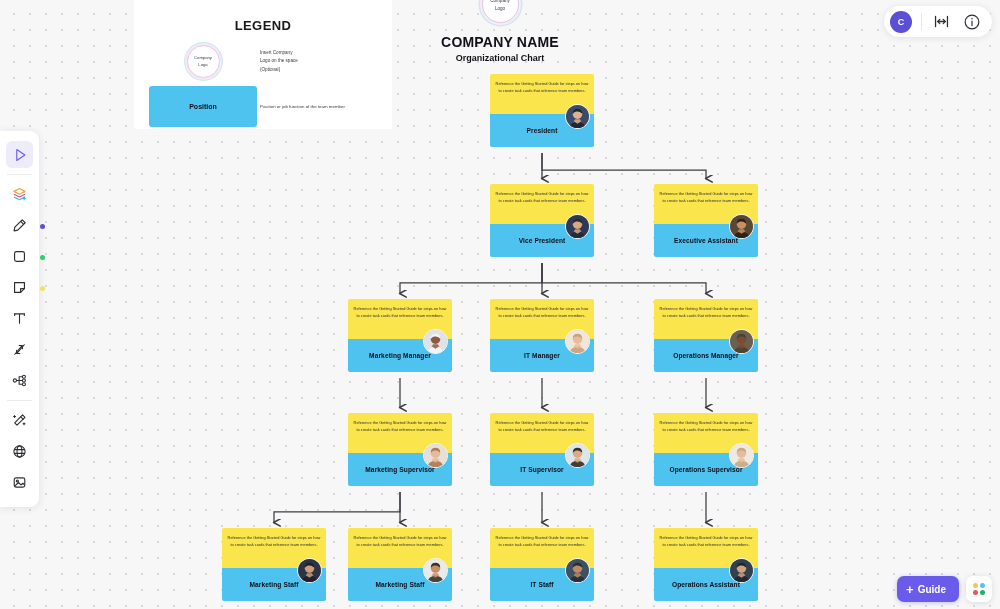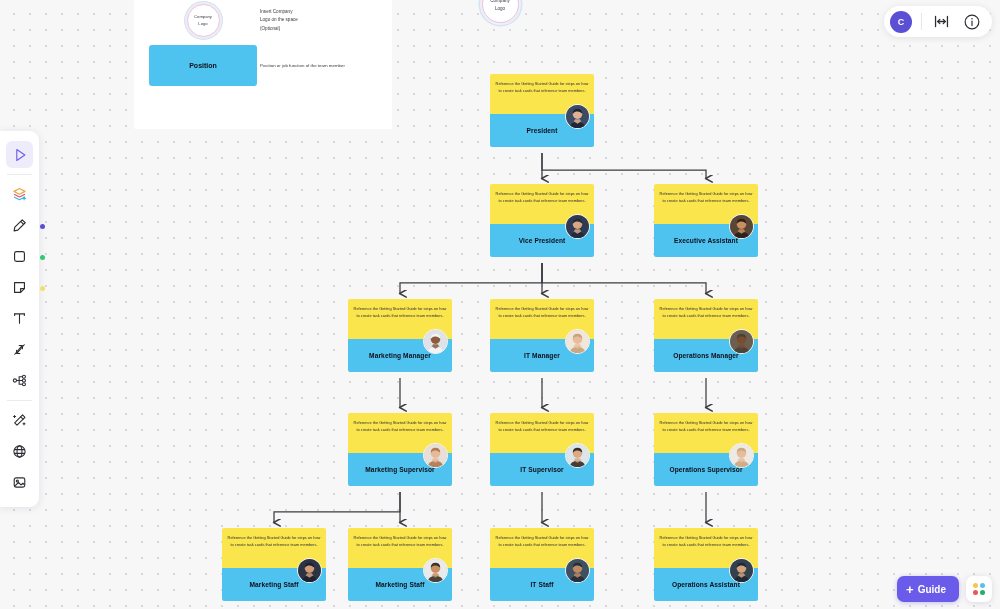--- a/index.html
+++ b/index.html
@@ -223,20 +223,21 @@
       <path d="M400 378 V407.5" fill="none" stroke="#3c3c42" stroke-width="1.25" marker-end="url(#ah)"></path>
       <path d="M542 378 V407.5" fill="none" stroke="#3c3c42" stroke-width="1.25" marker-end="url(#ah)"></path>
       <path d="M706 378 V407.5" fill="none" stroke="#3c3c42" stroke-width="1.25" marker-end="url(#ah)"></path>
       <path d="M400 492 V511.8 H274 V522.5" fill="none" stroke="#3c3c42" stroke-width="1.25" marker-end="url(#ah)"></path>
       <path d="M400 492 V522.5" fill="none" stroke="#3c3c42" stroke-width="1.25" marker-end="url(#ah)"></path>
       <path d="M542 492 V522.5" fill="none" stroke="#3c3c42" stroke-width="1.25" marker-end="url(#ah)"></path>
       <path d="M706 492 V522.5" fill="none" stroke="#3c3c42" stroke-width="1.25" marker-end="url(#ah)"></path>
     </svg>
 
   <div class="legend-box">
+    <div class="legend-title">LEGEND</div>
     <div class="legend-rows">
       <div class="legend-row">
         <div class="legend-logo-wrap">
           <div class="legend-logo">
             <span>Company</span>
             <span>Logo</span>
           </div>
         </div>
         <div class="legend-desc">
             <div>Insert Company</div>
@@ -251,20 +252,22 @@
         <div class="legend-desc2">Position or job function of the team member</div>
       </div>
     </div>
   </div>
 
   <div class="chart-header">
     <div class="header-logo">
       <span>Company</span>
       <span>Logo</span>
     </div>
+    <div class="company-name">COMPANY NAME</div>
+    <div class="chart-subtitle">Organizational Chart</div>
   </div>
 
   <div id="nodes">
       <div class="node" style="left: 490px; top: 74px;">
         <div class="node-note">Reference the Getting Started Guide for steps on how to create task cards that reference team members.</div>
         <div class="node-title">President</div>
         <div class="node-avatar">
           <svg viewBox="0 0 40 40" preserveAspectRatio="xMidYMid slice">
             <rect width="40" height="40" fill="#3c4a63"></rect>
             <circle cx="20" cy="16" r="8.2" fill="#e0b093"></circle>

